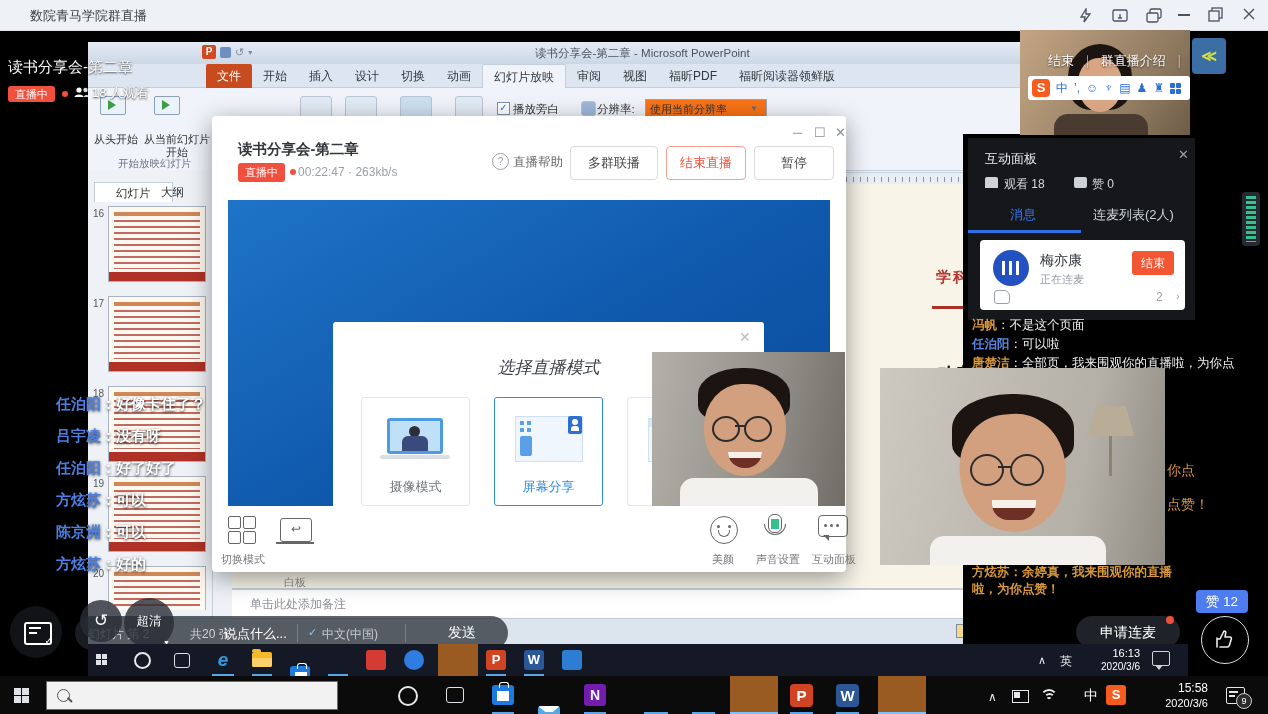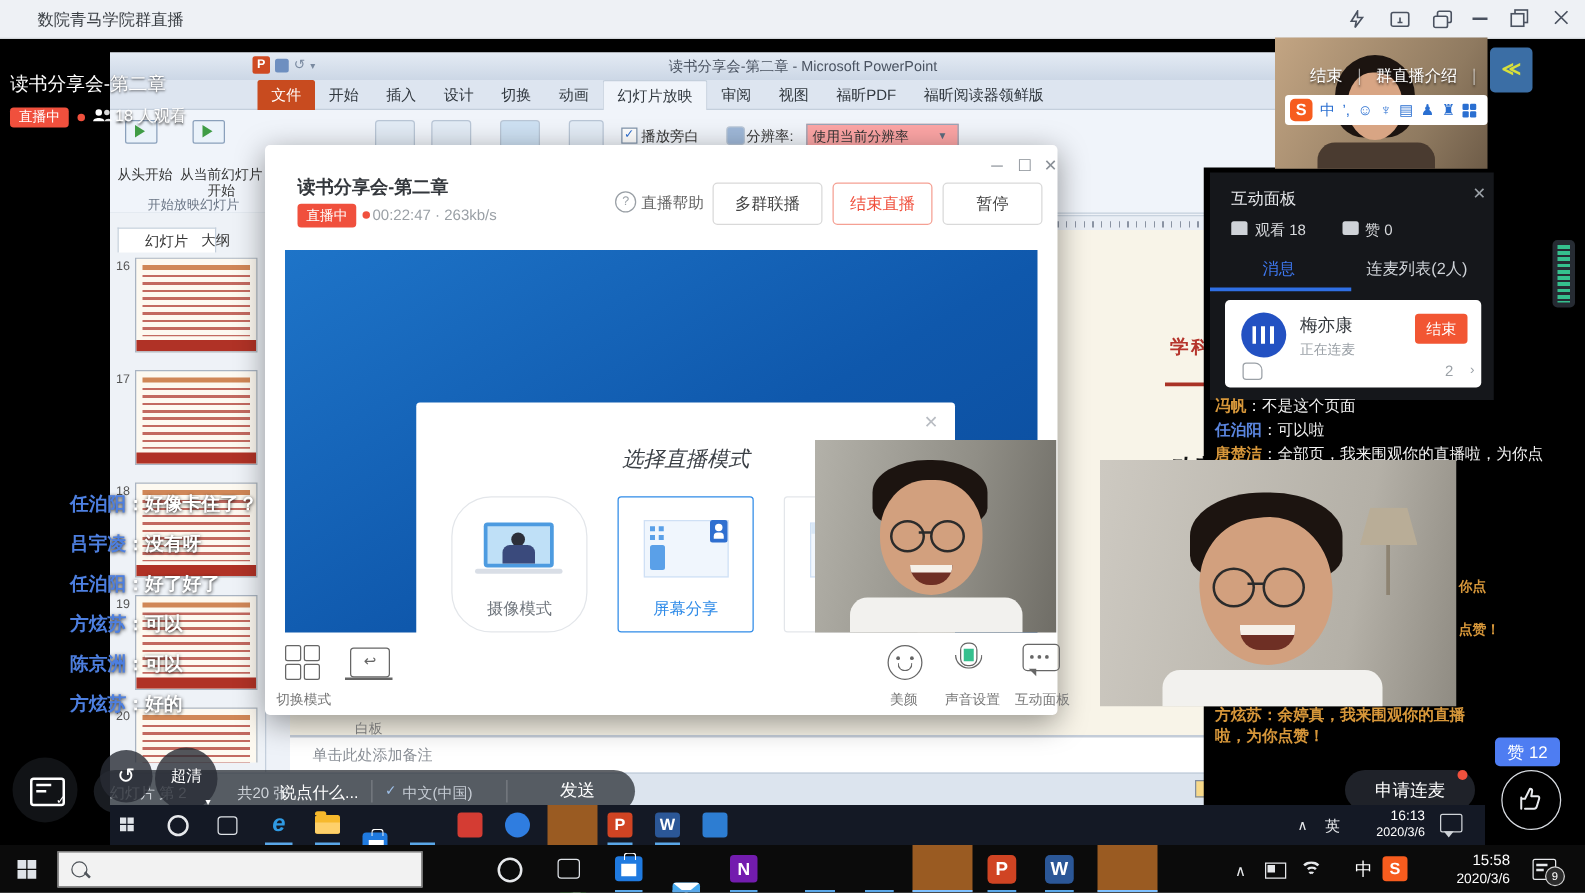--- a/index.html
+++ b/index.html
@@ -23,21 +23,21 @@
   .rtab{font-size:12px;color:#31383f;padding:4px 11px 0;height:24px;box-sizing:border-box;white-space:nowrap;}
   .rtab.file{background:#c84b1f;color:#fff;border-radius:2px 2px 0 0;}
   .rtab.active{background:#f0f4fa;border:1px solid #c4cfdc;border-bottom:none;border-radius:2px 2px 0 0;}
   .ribbon{left:0;top:46px;width:1100px;height:82px;background:#f0f4fa;border-bottom:1px solid #c4cfdc;}
   .rb-icon{position:absolute;background:#e2ebf5;border:1px solid #b9c6d6;border-radius:3px;}
   .rb-mon{position:absolute;width:24px;height:17px;background:#eaf2fa;border:1px solid #8aa0bb;border-radius:2px;}
   .rb-play{position:absolute;width:0;height:0;border-left:8px solid #3f9c45;border-top:5px solid transparent;border-bottom:5px solid transparent;}
   .rb-lab{position:absolute;font-size:11px;color:#333;text-align:center;}
   .rb-group{position:absolute;font-size:10.5px;color:#6b7686;}
   .chk{position:absolute;width:11px;height:11px;border:1px solid #7f93ab;background:#fff;font-size:10px;line-height:10px;color:#2f6fd0;text-align:center;}
-  .dd-box{position:absolute;background:#fca5a5;border:1px solid #98a6b8;font-size:11px;color:#333;padding:2px 4px;}
+  .dd-box{position:absolute;background:#f97316;border:1px solid #98a6b8;font-size:11px;color:#333;padding:2px 4px;}
   .dd-car{position:absolute;font-size:8px;color:#5b6b7e;}
   
   .pane{left:0;top:128px;width:124px;height:448px;background:#eef2f7;border-right:1px solid #c4cfdc;}
   .pane-tab{position:absolute;top:140px;height:20px;font-size:11.5px;color:#333;padding:3px 21px 0;box-sizing:border-box;}
   .pane-tab.on{background:#fff;border:1px solid #c4cfdc;border-bottom:none;}
   .thumb-row{display:flex;gap:4px;margin-bottom:14px;}
   .tnum{width:14px;font-size:10px;color:#555;text-align:right;padding-top:2px;}
   .tbox{width:96px;height:74px;background:#fdf9f0;border:1px solid #a9b4c2;position:relative;overflow:hidden;}
   .tbox .tl{position:absolute;left:5px;right:5px;top:5px;height:4px;background:#c8733c;opacity:.85;}
   .tbox .tlines{position:absolute;left:5px;right:5px;top:13px;bottom:12px;
@@ -140,21 +140,21 @@
   .mic-end{position:absolute;left:152px;top:11px;width:42px;height:24px;background:#f25633;border-radius:3px;color:#fff;font-size:12px;text-align:center;line-height:24px;}
   .mic-hand{position:absolute;left:14px;top:50px;width:14px;height:12px;border:1.5px solid #9aa0a6;border-radius:3px 6px 3px 3px;}
   .mic-cnt{position:absolute;left:176px;top:50px;font-size:12px;color:#9aa0a6;}
   .mic-chv{position:absolute;left:196px;top:50px;font-size:11px;color:#9aa0a6;}
   .rchat{left:9px;top:182px;width:222px;font-size:12.5px;line-height:19px;}
   .rmsg{white-space:nowrap;}
   .rmsg .nm{font-weight:bold;}
   .rmsg.orange .nm{color:#d7973a;}
   .rmsg.blue .nm{color:#5b86e0;}
   .rmsg .tx{color:#f2f2f2;}
-  .rfrag{position:absolute;font-size:11px;color:#d7973a;font-weight:bold;white-space:nowrap;}
+  .rfrag{position:absolute;font-size:14px;color:#d7973a;font-weight:normal;white-space:nowrap;}
   .rbottom{left:9px;top:430px;width:218px;font-size:12.5px;line-height:17px;color:#d7973a;font-weight:bold;}
   .like-badge{left:233px;top:456px;width:52px;height:23px;background:#4e7df2;border-radius:4px;color:#fff;font-size:13.5px;text-align:center;line-height:23px;}
   .thumbup{left:238px;top:482px;width:46px;height:46px;border:1.5px solid #d8dce2;border-radius:50%;}
   .volbar{left:279px;top:58px;width:18px;height:54px;background:#262b33;border-radius:4px;padding:4px 4px;box-sizing:border-box;}
   .volbar i{display:block;width:100%;height:100%;background:repeating-linear-gradient(180deg,#35c08e 0 3px,transparent 3px 5px);}
   
   .lt-title{left:8px;top:58px;font-size:15px;color:#fff;text-shadow:0 1px 2px rgba(0,0,0,.8);}
   .lt-live{left:8px;top:84px;}
   .lt-dot{left:62px;top:91px;}
   .viewer-ic{left:74px;top:86px;width:15px;height:11px;color:#fff;}
@@ -405,21 +405,21 @@
     <div class="abs help-t">直播帮助</div>
     <div class="abs app-btn" style="left:358px;width:86px;">多群联播</div>
     <div class="abs app-btn danger" style="left:454px;width:78px;">结束直播</div>
     <div class="abs app-btn" style="left:542px;width:78px;">暂停</div>
 
     <div class="abs bluezone">
       <div class="abs dialog">
         <div class="abs dlg-close">✕</div>
         <div class="abs dlg-title">选择直播模式</div>
 
-        <div class="mode-card" style="left:28px;border-radius:32px;">
+        <div class="mode-card" style="left:28px;">
           <div class="illus">
             <div class="lap-scr">
                 <div class="lap-in">
                   <div class="lap-head"></div>
                   <div class="lap-body"></div>
                 </div>
               </div>
             <div class="lap-base"></div>
           </div>
           <div class="mode-lab">摄像模式</div>

